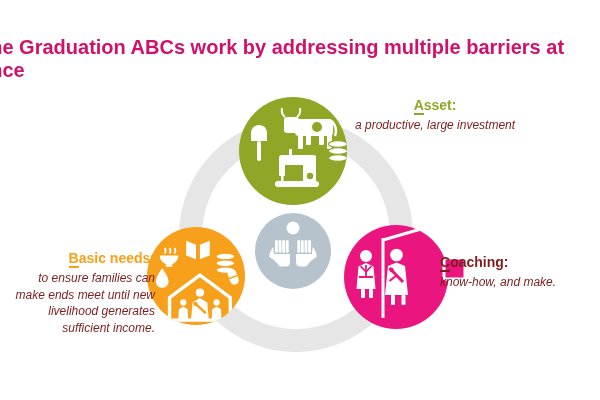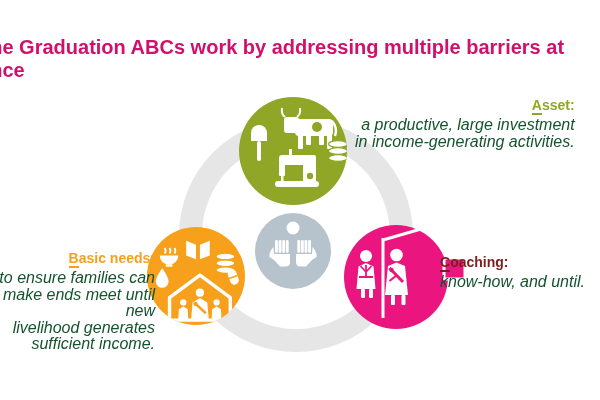--- a/index.html
+++ b/index.html
@@ -24,22 +24,22 @@
   .circle svg{display:block;width:100%;height:100%;}
   .c-asset{left:239px;top:97px;width:108px;height:108px;background:#8fa627;}
   .c-center{left:255px;top:213px;width:76px;height:76px;background:#b6c3cc;}
   .c-basic{left:147px;top:227px;width:98px;height:98px;background:#f6a01b;}
   .c-coach-wrap{position:absolute;left:344px;top:225px;width:124px;height:104px;}
   .c-coach-wrap svg{display:block;width:124px;height:104px;}
   
   .block{position:absolute;}
   .label{font-size:14px;font-weight:bold;line-height:16px;margin:0 0 4px 0;}
   .label .initial{border-bottom:2px solid currentColor;padding-bottom:0px;}
-  .body-lines{font-size:16px;font-style:italic;color:#14532d;line-height:16.5px;}
-  .asset-block{left:355px;top:97px;text-align:right;}
+  .body-lines{font-size:12px;font-style:italic;color:#7f1d1d;line-height:16.5px;}
+  .asset-block{left:355px;top:97px;text-align:center;}
   .asset-block .label{color:#8fa627;}
   .basic-block{right:445px;top:250px;width:170px;text-align:right;}
   .basic-block .label{color:#f6a01b;}
   .coach-block{left:440px;top:254px;text-align:left;}
   .coach-block .label{color:#7f1d1d;}
 </style>
 </head>
 <body>
 
 <div class="canvas">
@@ -171,34 +171,33 @@
         <rect x="47" y="70" width="4" height="10" rx="1" fill="#fff"></rect>
         <rect x="57.5" y="70" width="4" height="10" rx="1" fill="#fff"></rect>
       </g>
     </svg>
   </div>
 
   <div class="block asset-block">
     <p class="label"><span class="initial">A</span><span>sset:</span></p>
     <div class="body-lines">
       <div>a productive, large investment</div>
-      <div>in income-generating activities.</div>
     </div>
   </div>
 
   <div class="block basic-block">
     <p class="label"><span class="initial">B</span><span>asic needs:</span></p>
     <div class="body-lines">
       <div>to ensure families can</div>
       <div>make ends meet until new</div>
       <div>livelihood generates</div>
       <div>sufficient income.</div>
     </div>
   </div>
 
   <div class="block coach-block">
     <p class="label"><span class="initial">C</span><span>oaching:</span></p>
     <div class="body-lines">
-      <div>know-how, and until.</div>
+      <div>know-how, and make.</div>
     </div>
   </div>
 
 </div>
 
 </body></html>

